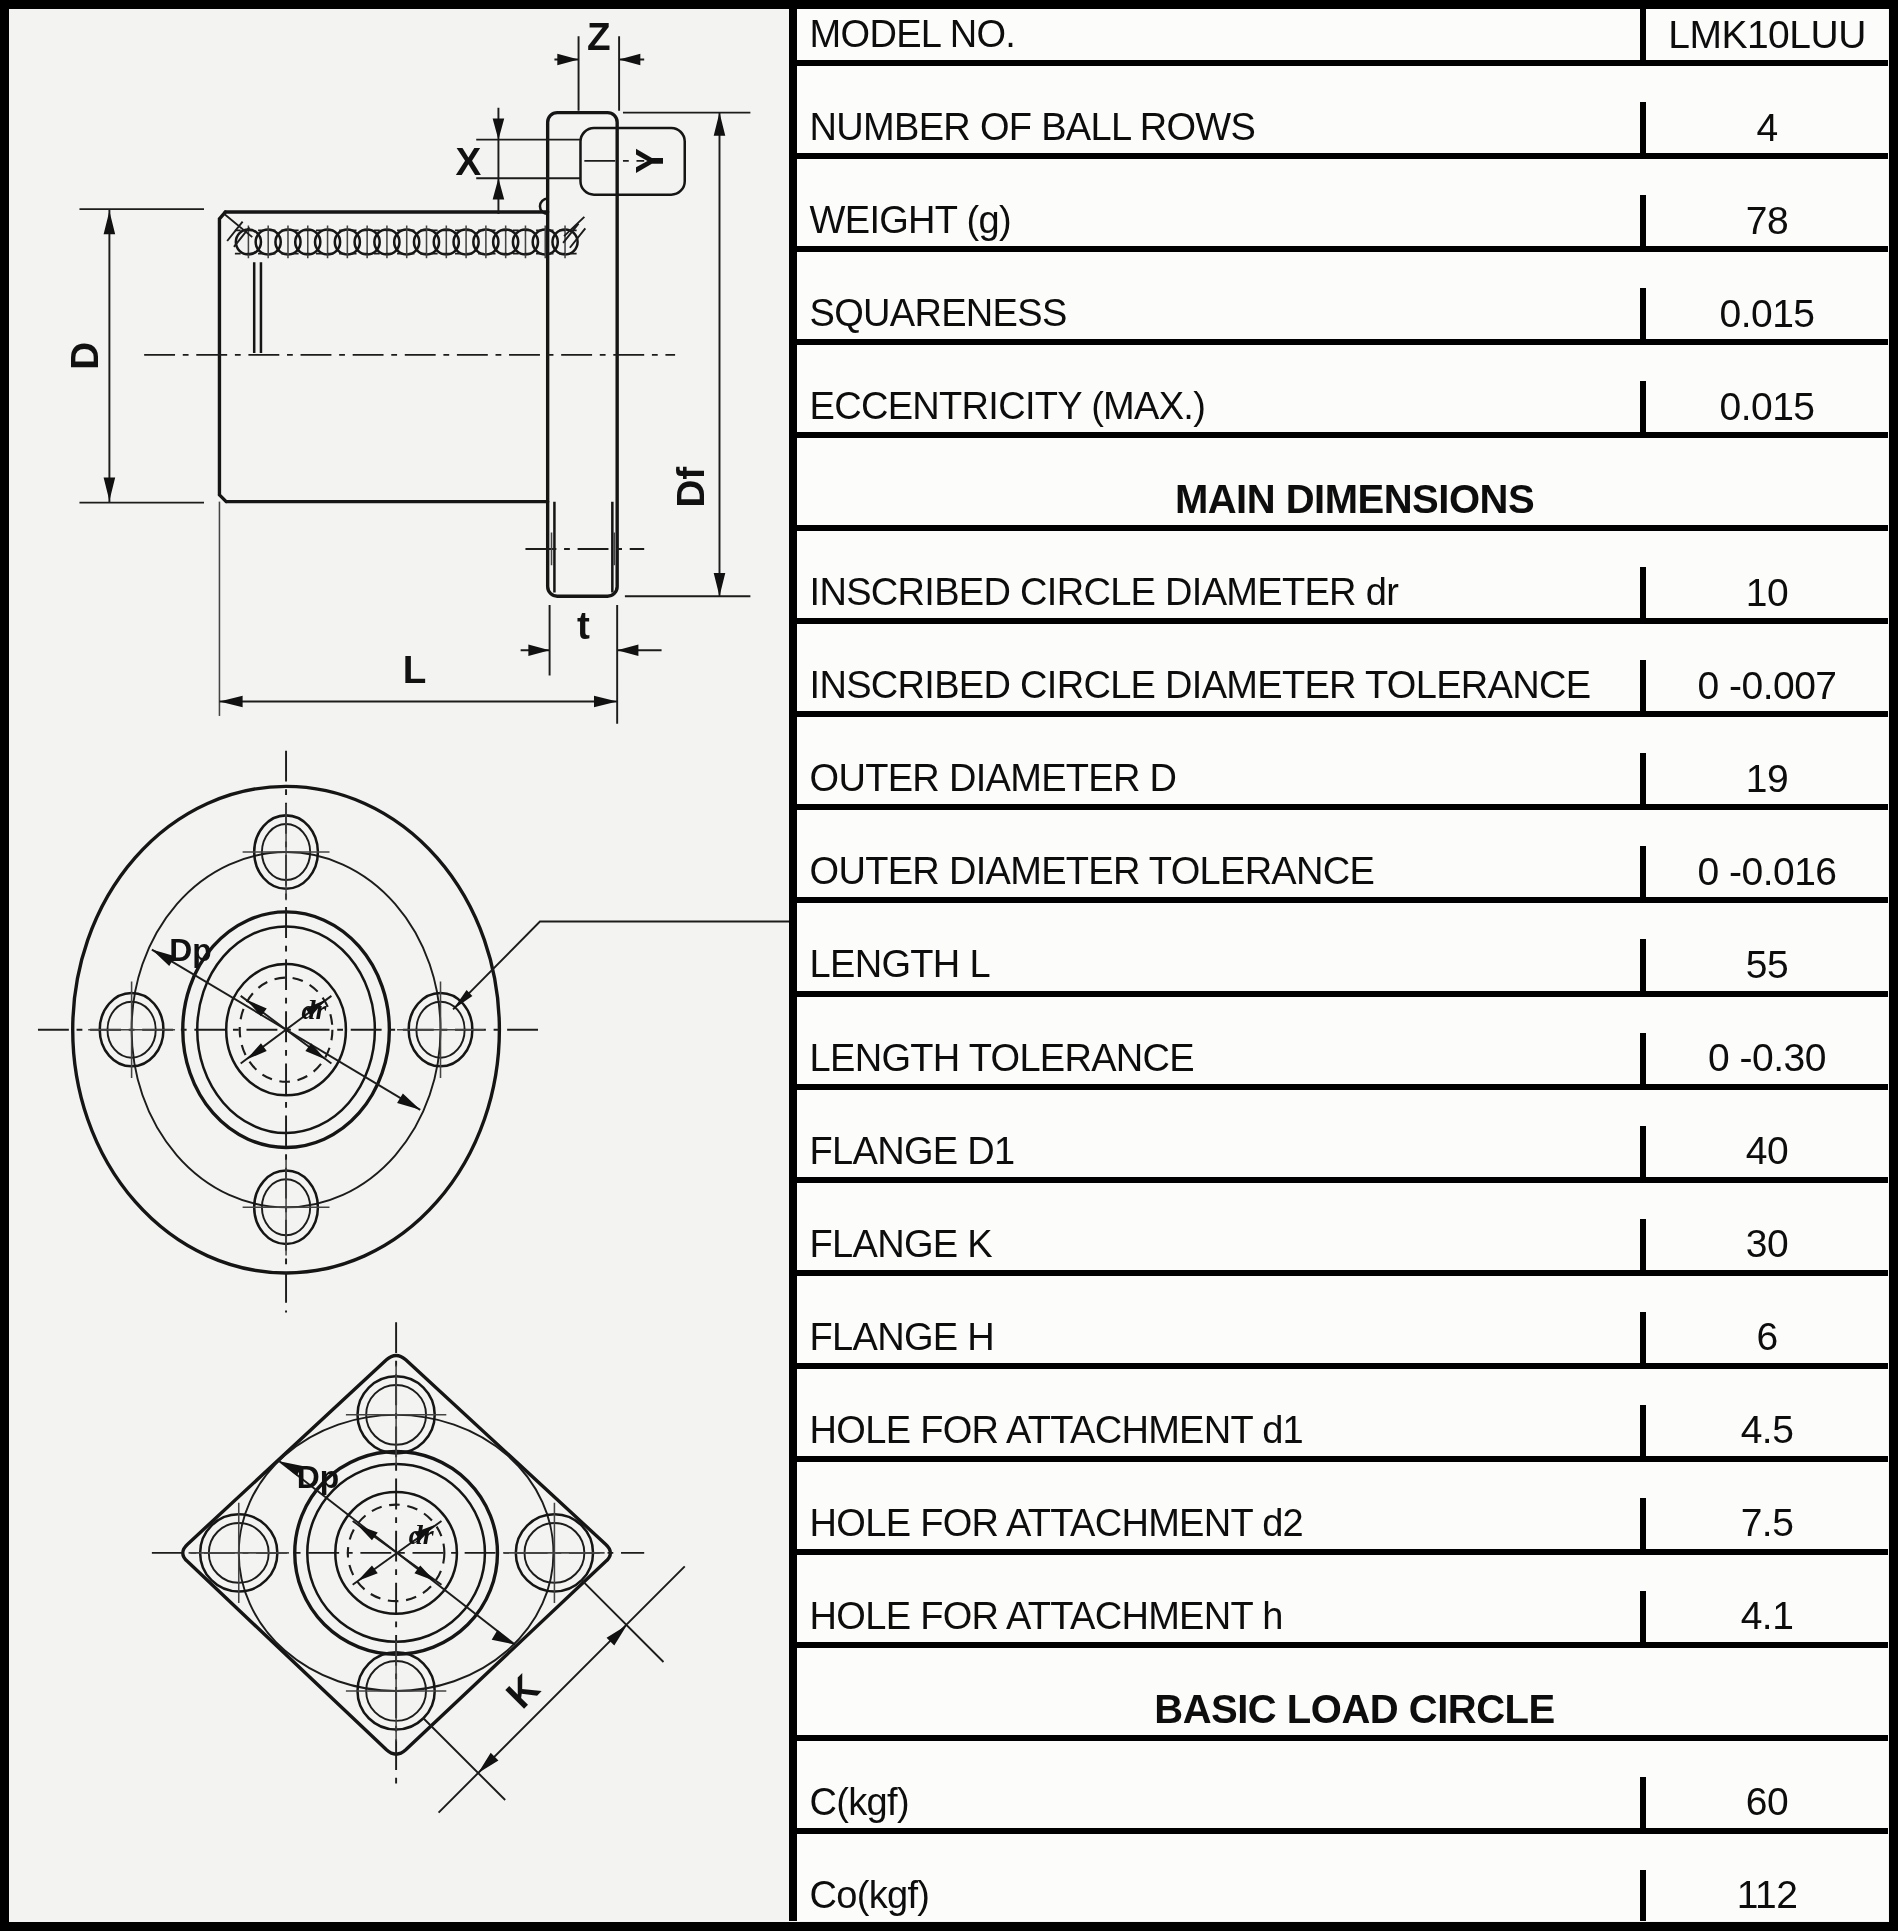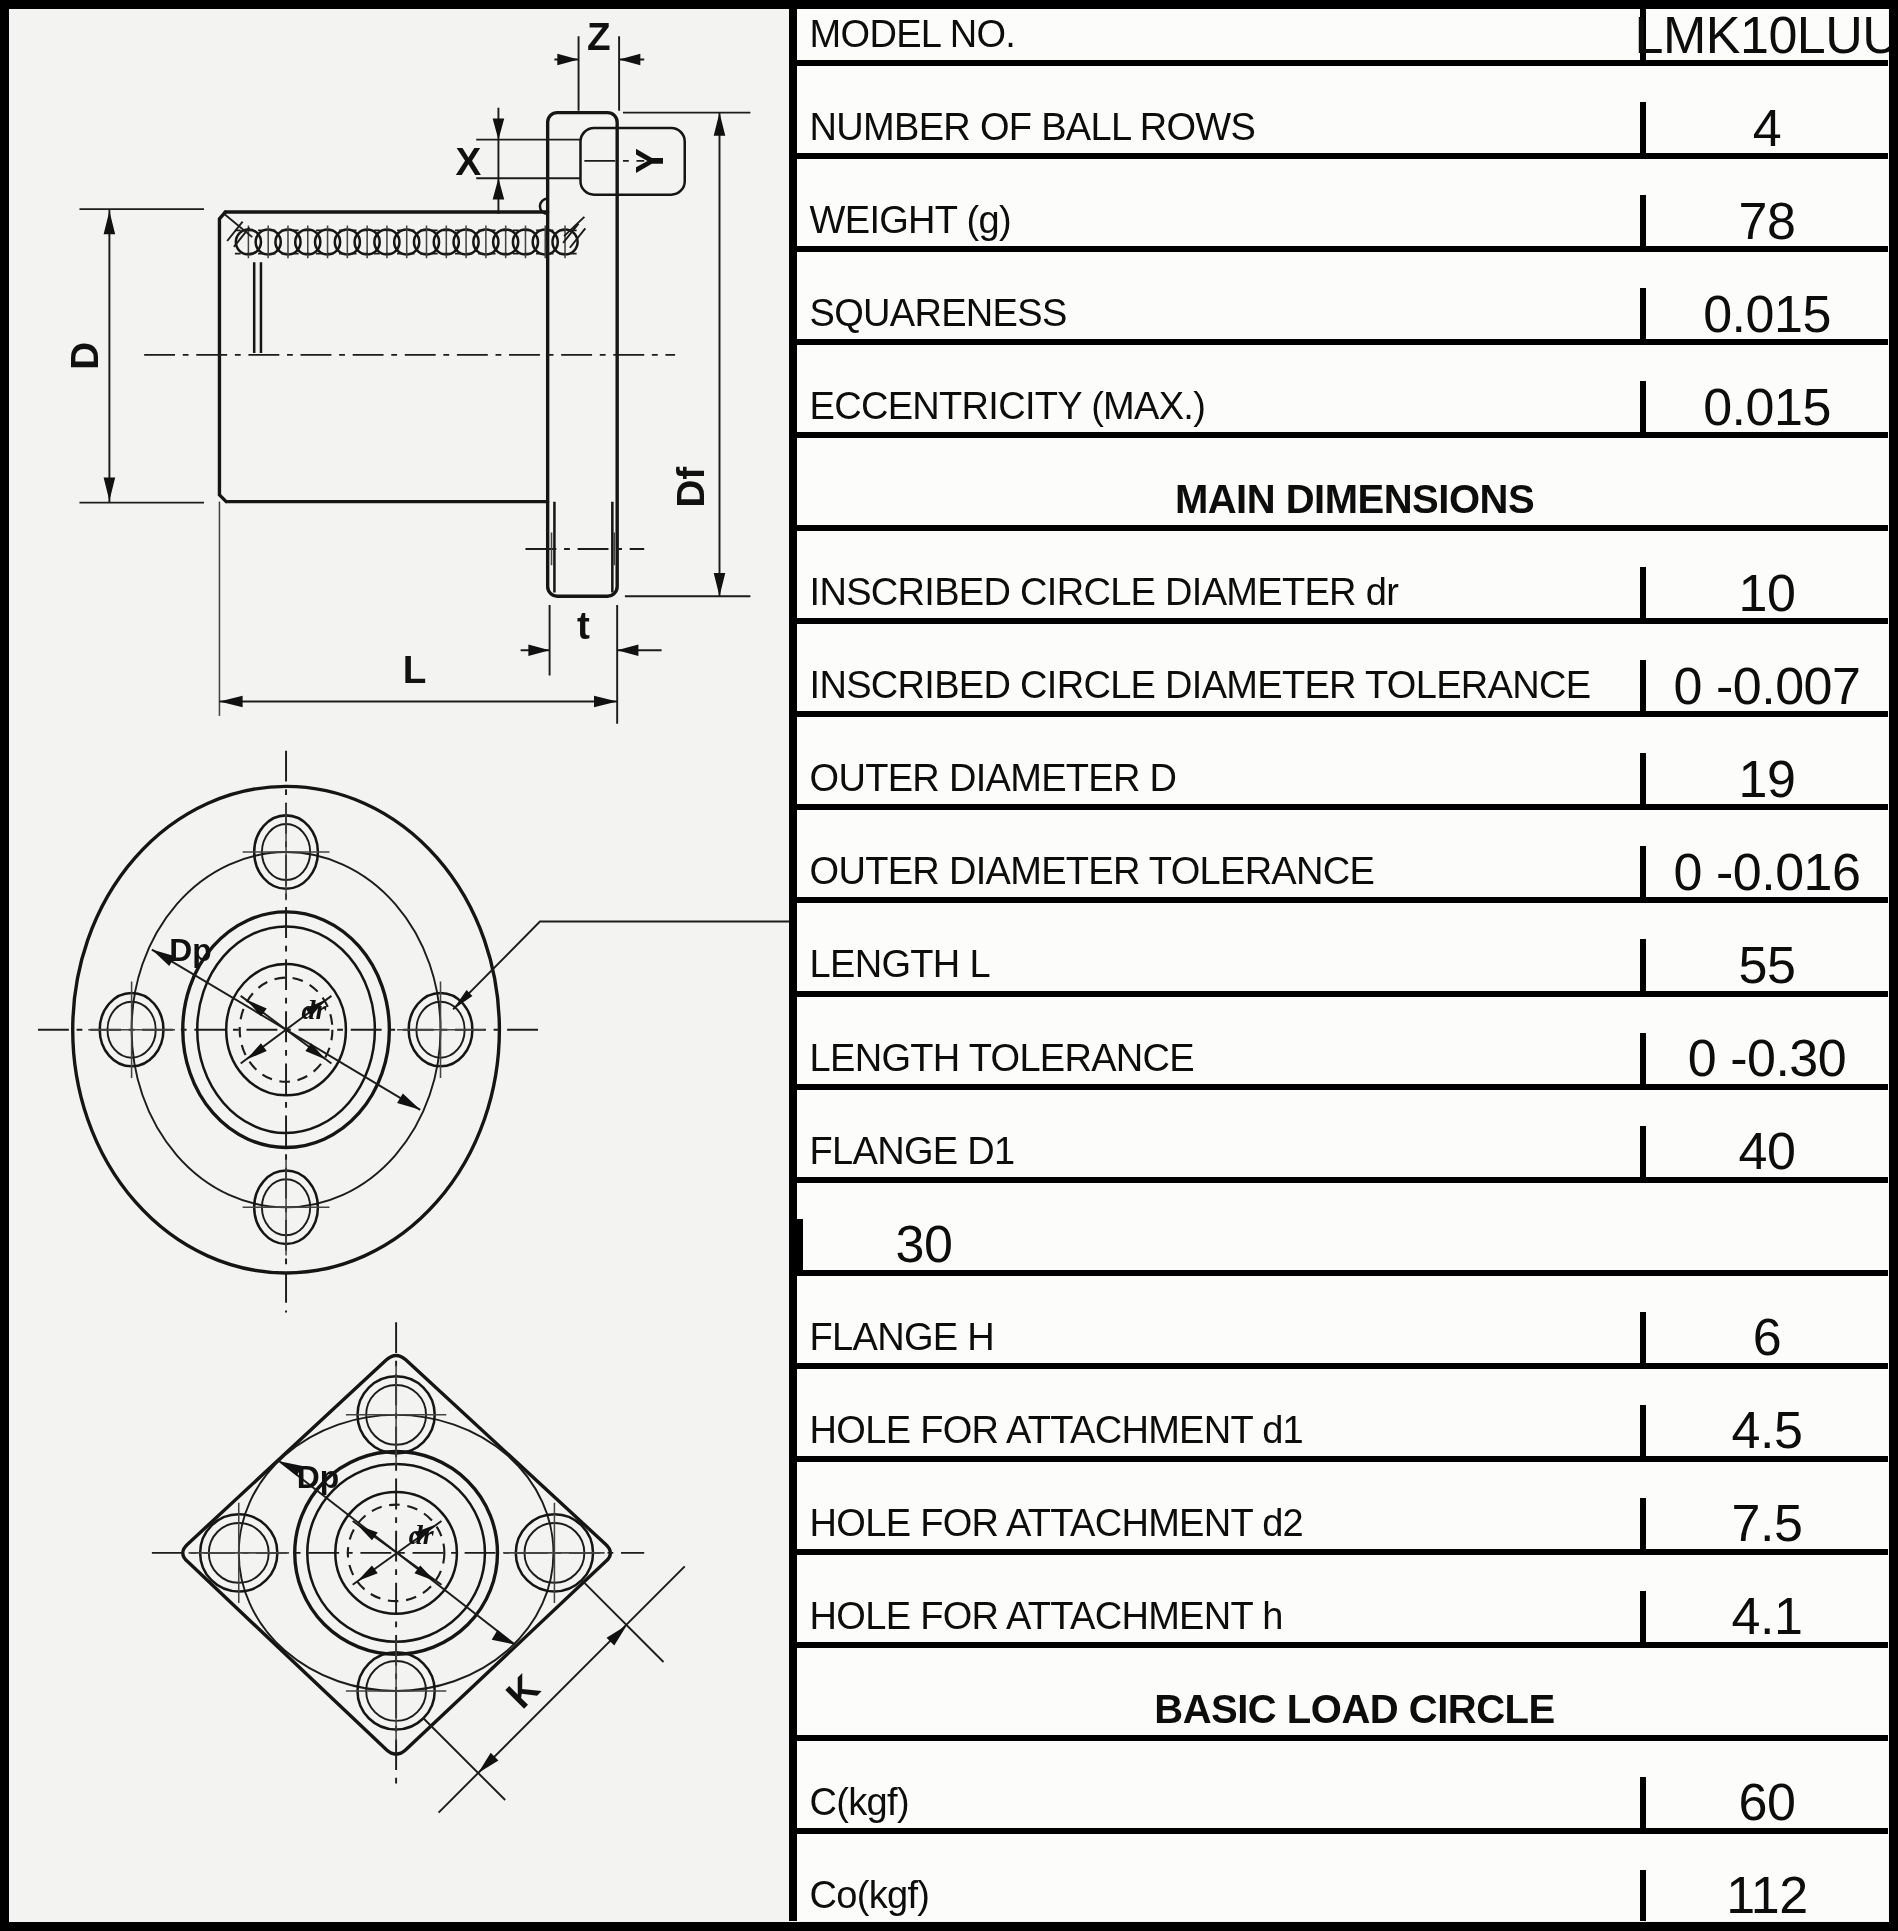--- a/index.html
+++ b/index.html
@@ -30,21 +30,21 @@
   }
   .trow { flex:1 1 0; display:flex; border-bottom:6.8px solid #000; background:#fcfcfb; min-height:0; }
   .trow:last-child { border-bottom:none; }
   .lcell {
     flex:1 1 auto; display:flex; align-items:center; padding-left:12.6px;
     font-size:38px; letter-spacing:-0.7px; white-space:nowrap; overflow:hidden;
   }
   .vcell {
     width:242px; flex:0 0 242px; border-left:6.8px solid #000;
     display:flex; align-items:center; justify-content:center;
-    font-size:52px; letter-spacing:-0.5px;
+    font-size:39px; letter-spacing:-0.5px;
   }
   .hcell {
     flex:1 1 auto; display:flex; align-items:center; justify-content:center;
     font-weight:bold; font-size:40px; letter-spacing:-0.5px;padding-left:24px;
   }
 </style>
 </head>
 <body>
 
 <div id="page">
@@ -280,20 +280,21 @@
       </div>
       <div class="trow">
         <div class="lcell">LENGTH TOLERANCE</div>
         <div class="vcell">0 -0.30</div>
       </div>
       <div class="trow">
         <div class="lcell">FLANGE D1</div>
         <div class="vcell">40</div>
       </div>
       <div class="trow">
+        <div class="lcell">FLANGE K</div>
         <div class="vcell">30</div>
       </div>
       <div class="trow">
         <div class="lcell">FLANGE H</div>
         <div class="vcell">6</div>
       </div>
       <div class="trow">
         <div class="lcell">HOLE FOR ATTACHMENT d1</div>
         <div class="vcell">4.5</div>
       </div>

